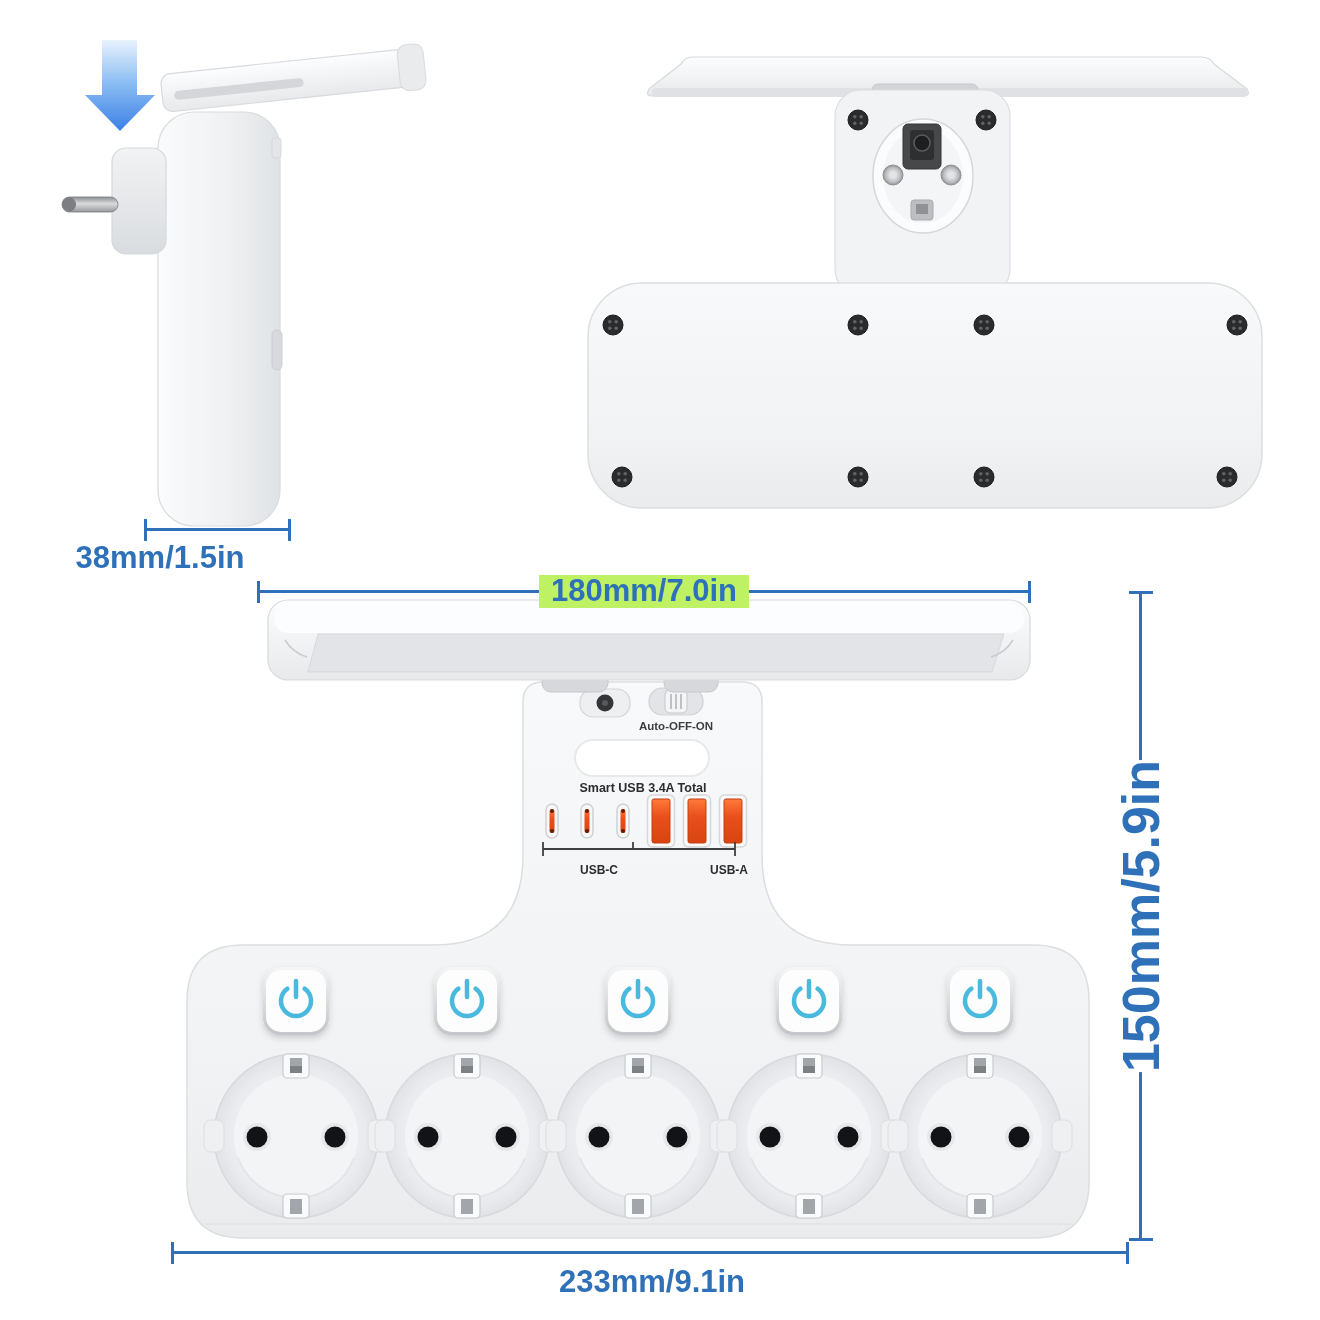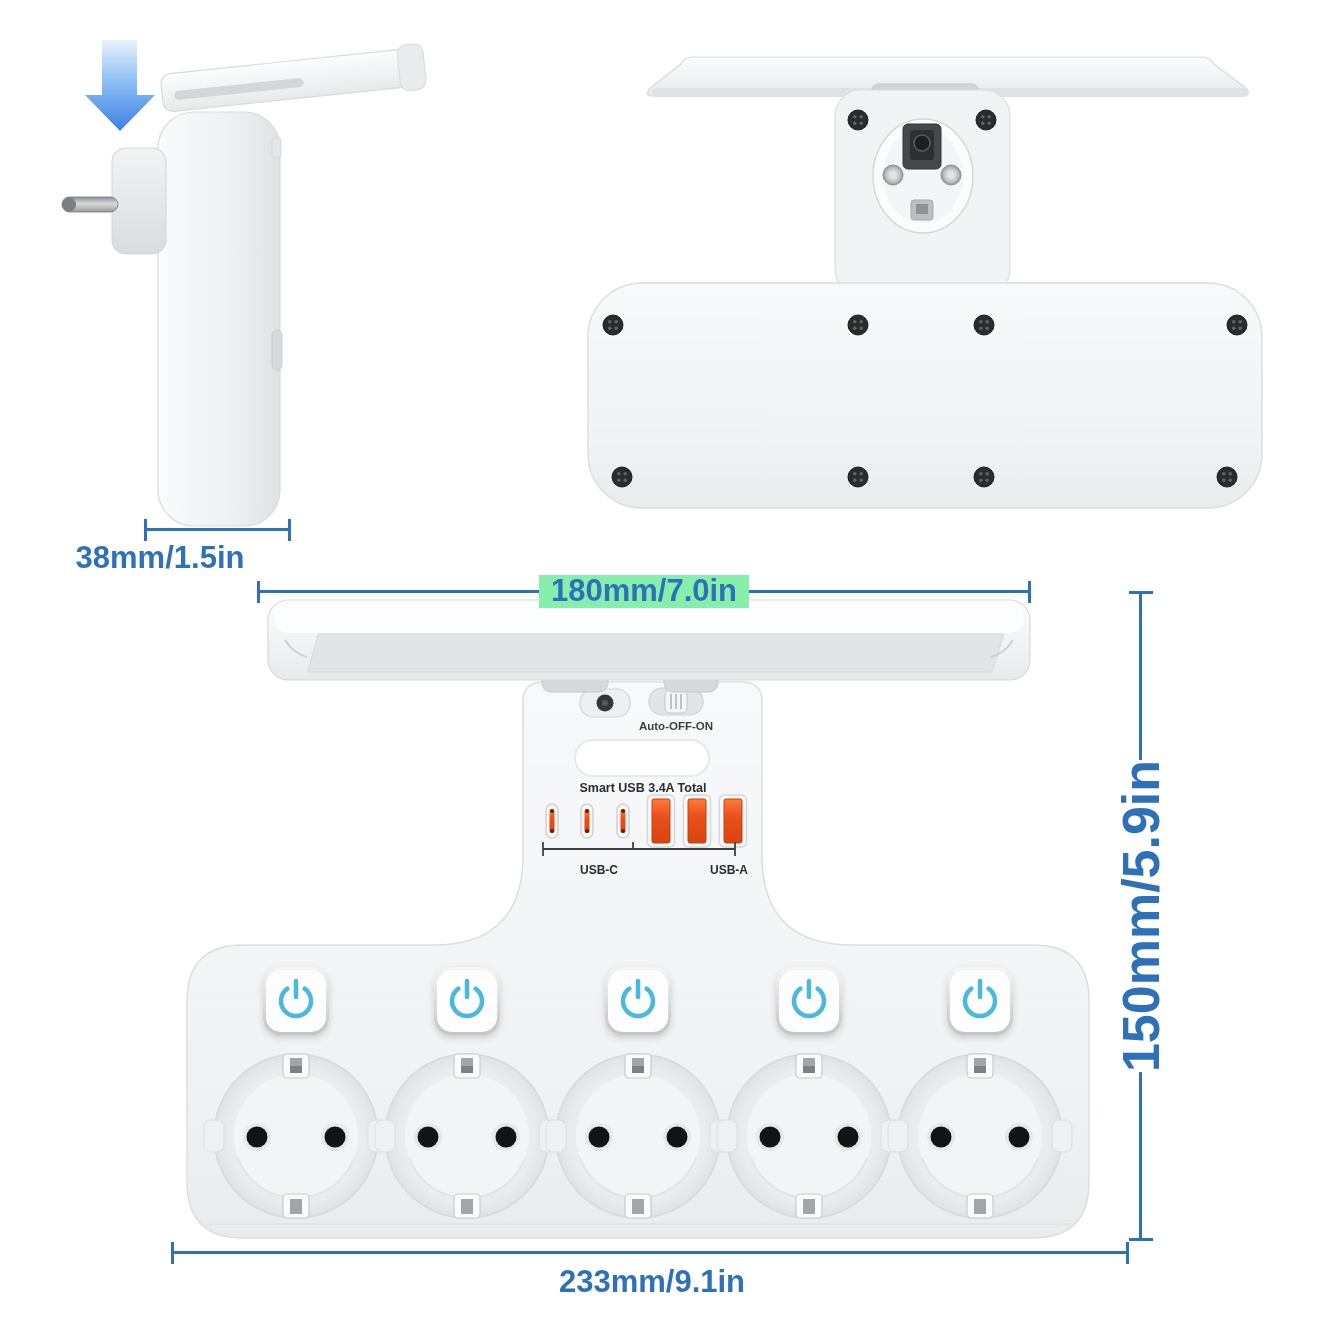--- a/index.html
+++ b/index.html
@@ -14,21 +14,21 @@
   .dim.v{width:3px;}
   .dim.h::before,.dim.h::after{content:"";position:absolute;width:3px;height:22px;top:-9.5px;background:#2f71b8;}
   .dim.h::before{left:-1px;}
   .dim.h::after{right:-1px;}
   .dim.v::before,.dim.v::after{content:"";position:absolute;height:3px;width:24px;left:-10.5px;background:#2f71b8;}
   .dim.v::before{top:-1px;}
   .dim.v::after{bottom:-1px;}
 
   .dim-label{position:absolute;color:#2f71b8;font-weight:600;font-size:31px;
              white-space:nowrap;line-height:1.05;}
-  .dim-label.on-line{background:#86efac;padding:0 12px;transform:translateX(-50%);}
+  .dim-label.on-line{background:#bef264;padding:0 12px;transform:translateX(-50%);}
   .dim-label.below{transform:translateX(-50%);}
   .dim-label.vertical{font-size:52px;background:#ffffff;padding:14px 0;
              transform:translate(-50%,-50%) rotate(-90deg);}
 </style>
 </head>
 <body>
 
 <div class="canvas">
 
   <svg class="scene" width="1320" height="1320" viewBox="0 0 1320 1320">

